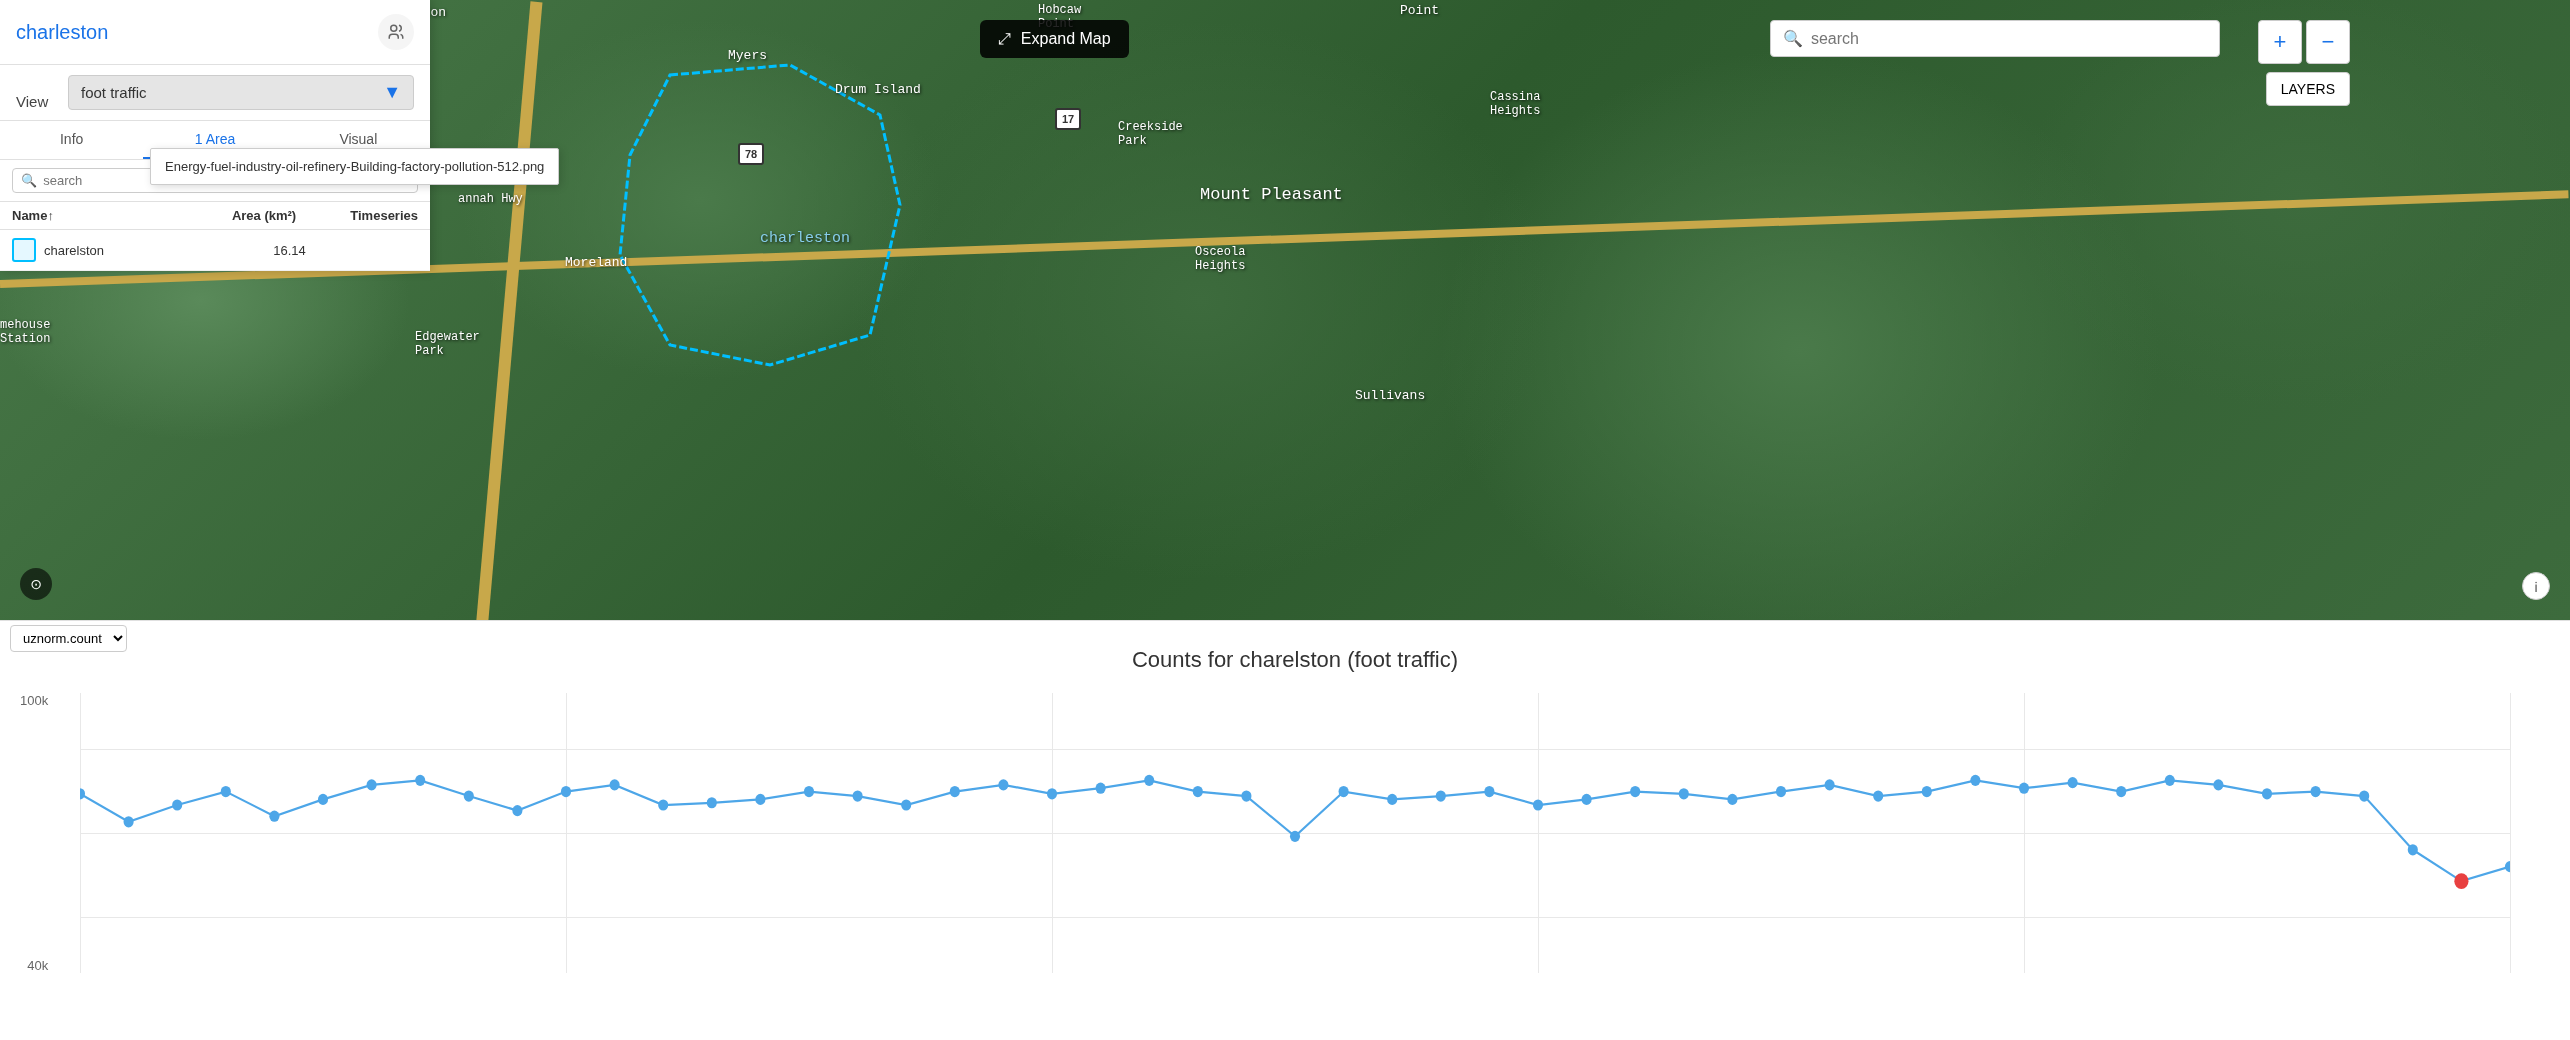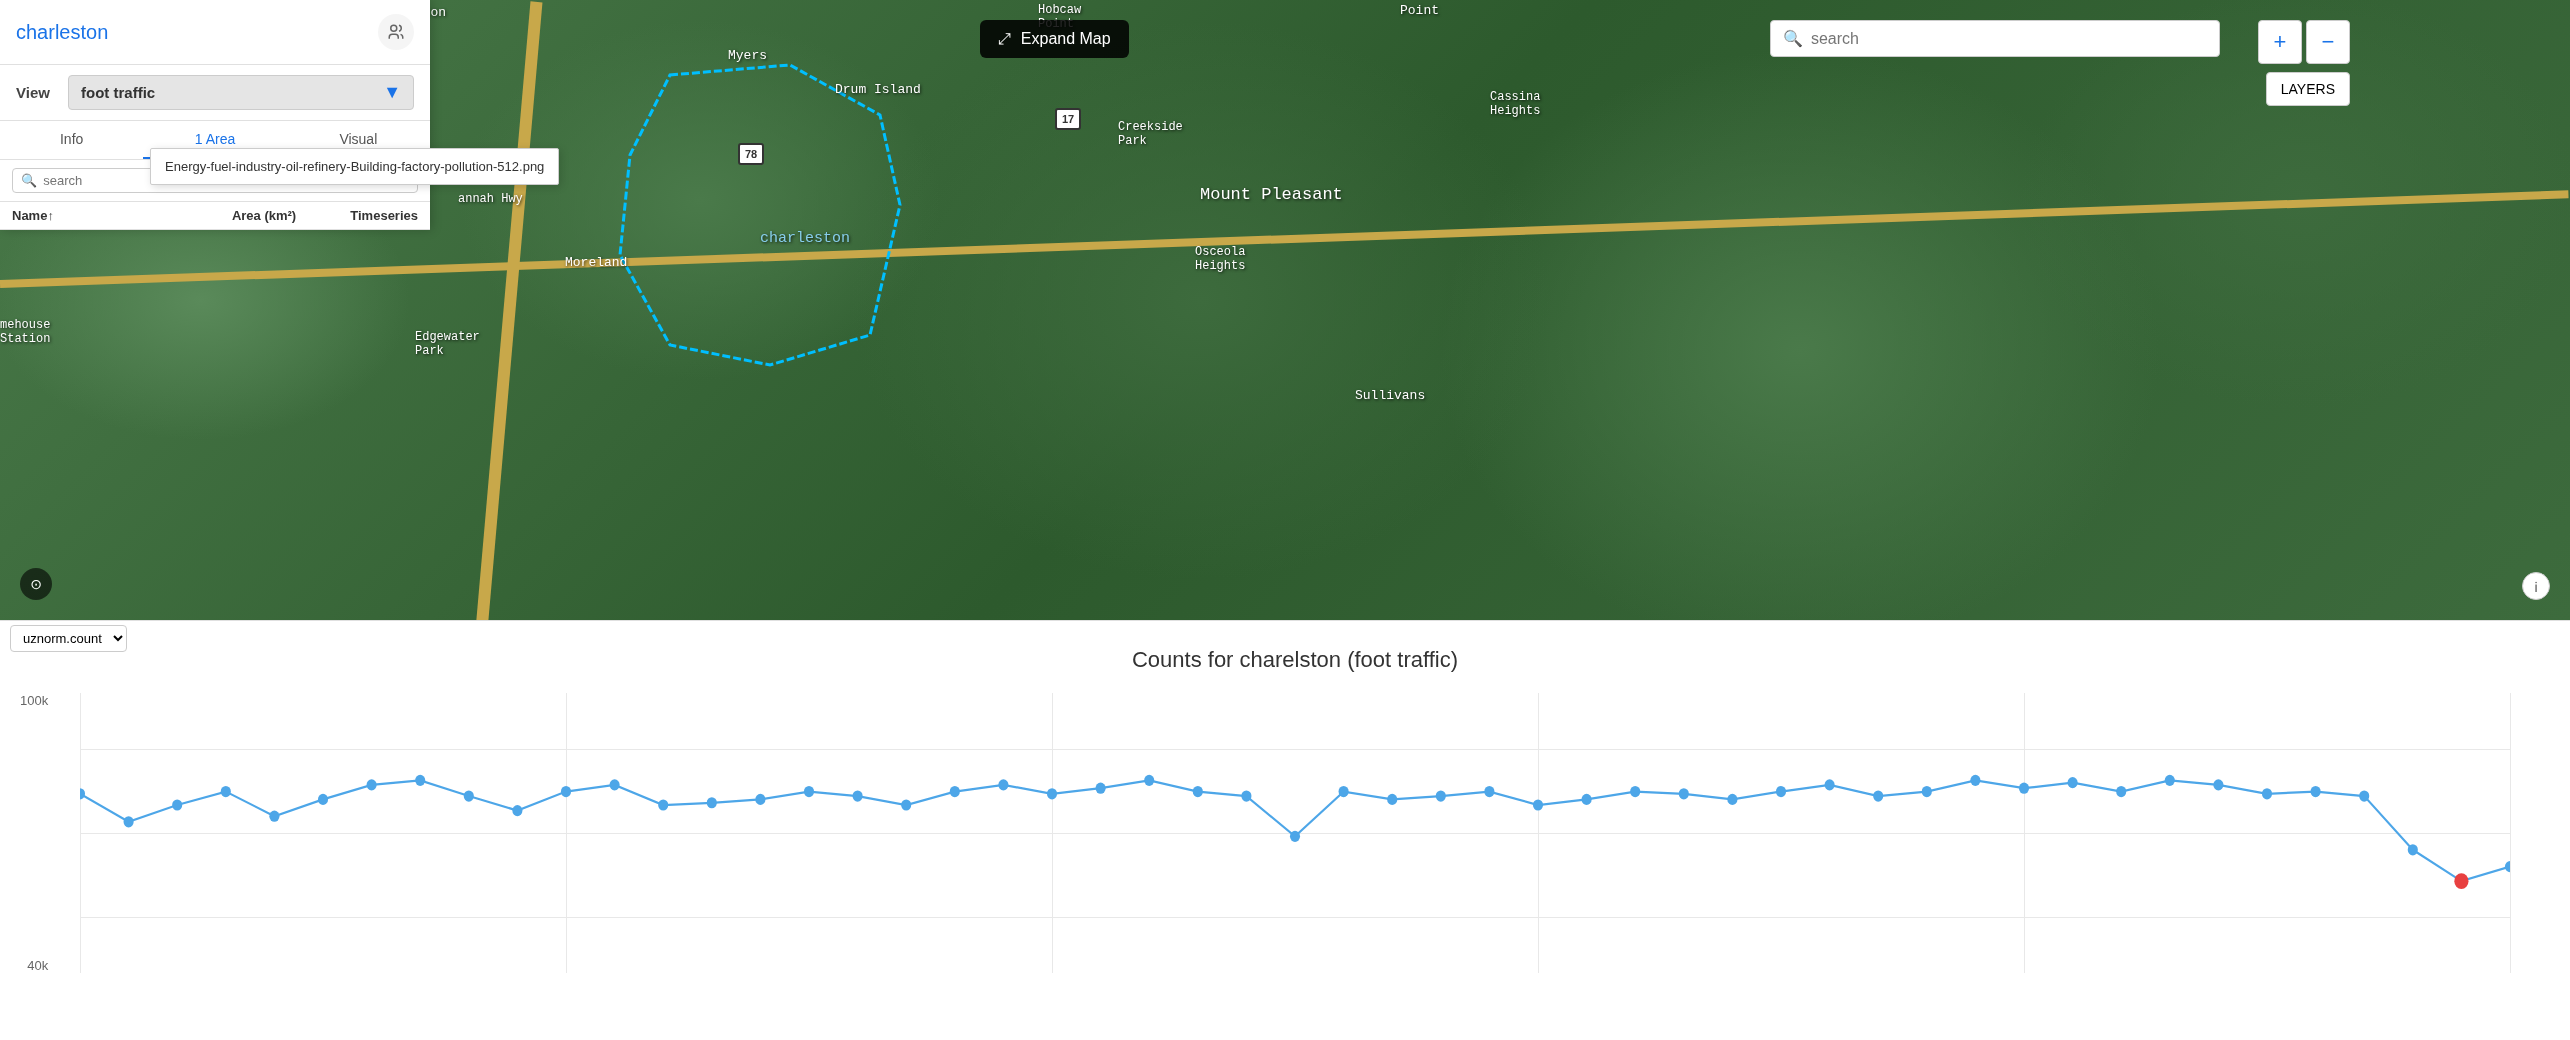--- a/index.html
+++ b/index.html
@@ -86,25 +86,24 @@
       cursor: pointer;
       display: flex;
       align-items: center;
       justify-content: center;
       color: #666;
       font-size: 16px;
     }
 
     .view-row {
       display: flex;
-      align-items: center;
+      align-items: flex-end;
       padding: 10px 16px;
       border-bottom: 1px solid #e0e0e0;
       gap: 12px;
-      font-weight: bold;
     }
 
     .view-label {
       font-size: 15px;
       color: #444;
       min-width: 40px;
     }
 
     .view-select {
       flex: 1;
@@ -544,20 +543,26 @@
         <span>Name↑</span>
       </div>
       <div class="col-area">
         <span>Area (km²)</span>
       </div>
       <div class="col-ts">
         <span>Timeseries</span>
       </div>
     </div>
 
+    <div class="table-row-item">
+      <div class="row-icon"></div>
+      <div class="row-name">charelston</div>
+      <div class="row-area">16.14</div>
+      <div class="row-ts"></div>
+    </div>
   </div>
 </div>
 
 <div style="position:absolute;top:625px;left:10px;z-index:50;">
   <select style="padding:4px 8px;font-size:13px;border:1px solid #ccc;border-radius:4px;background:#fff;cursor:pointer;">
     <option>uznorm.count</option>
   </select>
 </div>
 
 <div id="chart-area">

